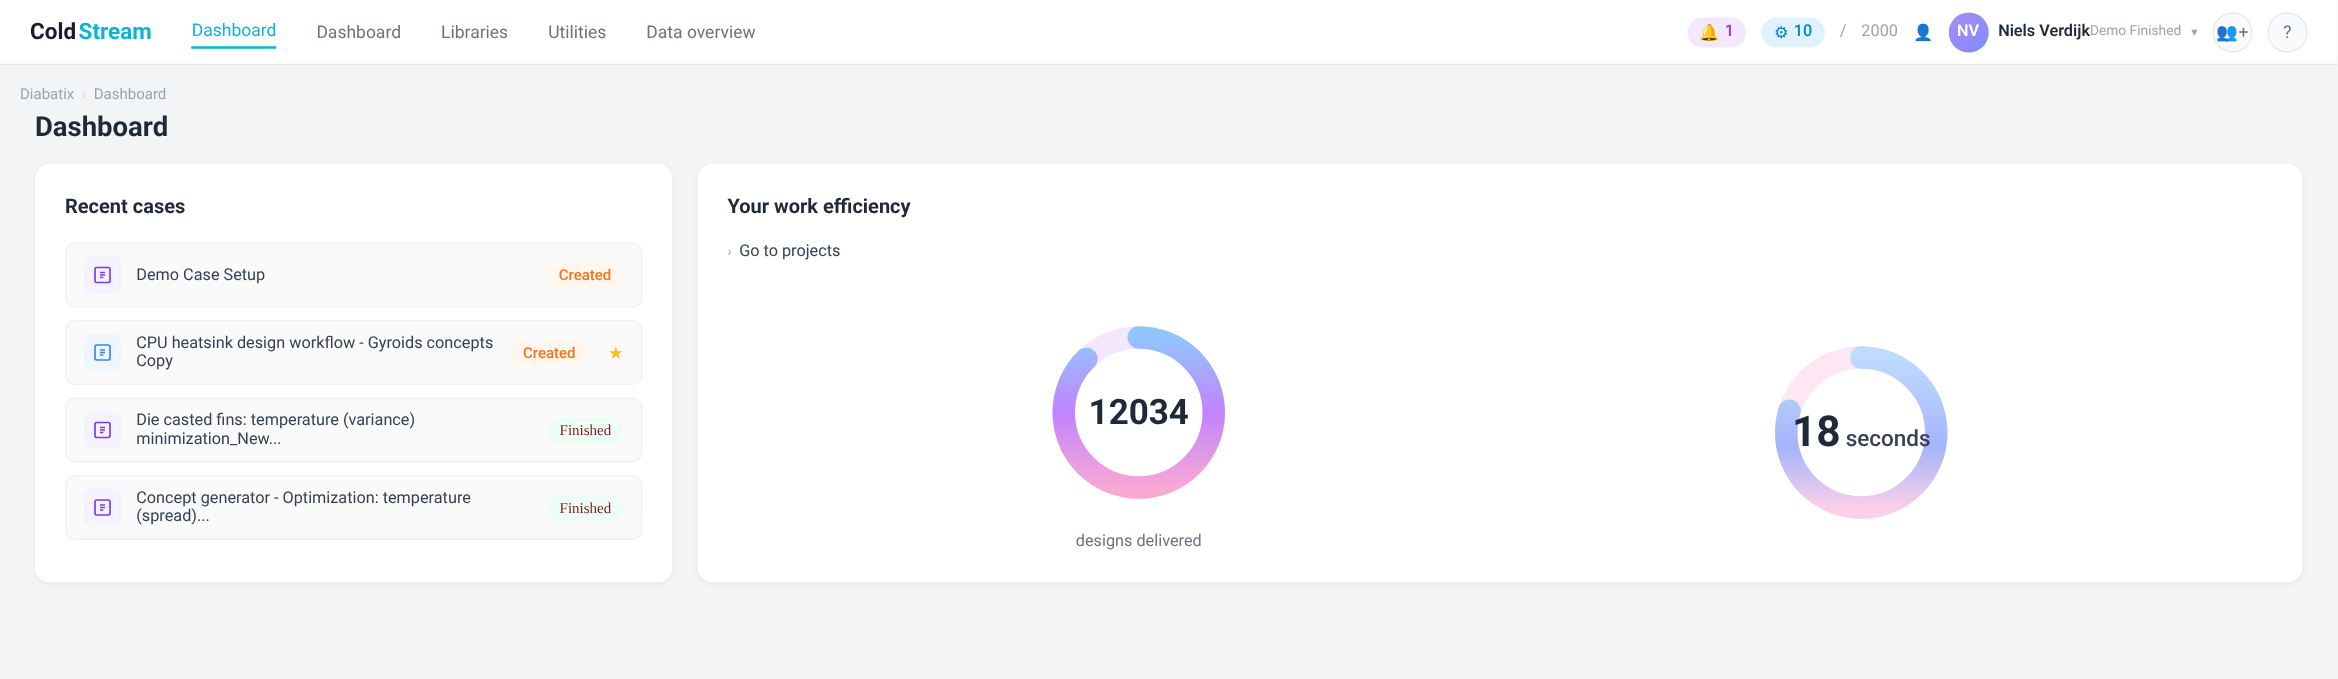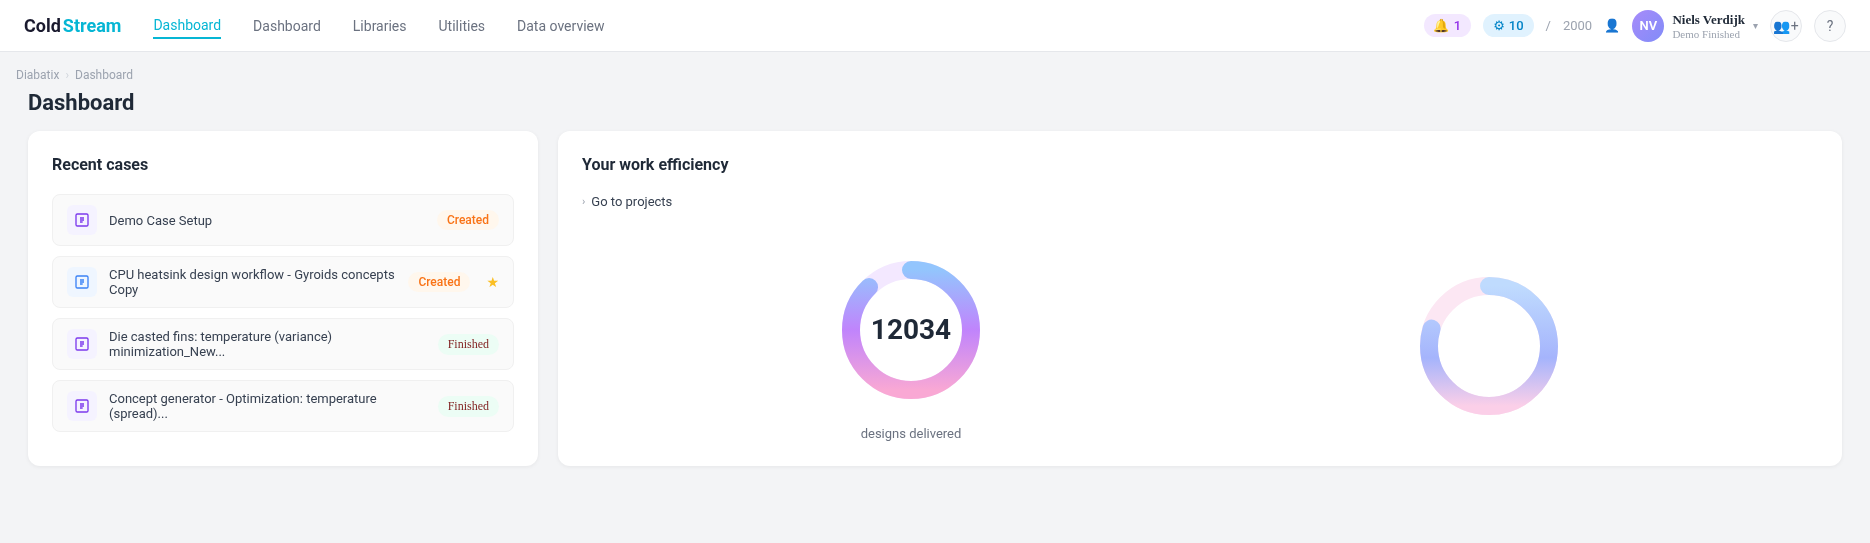--- a/index.html
+++ b/index.html
@@ -88,21 +88,21 @@
       border-radius: 50%;
       background: linear-gradient(135deg, #a78bfa, #818cf8);
       display: flex;
       align-items: center;
       justify-content: center;
       color: white;
       font-size: 13px;
       font-weight: 600;
       overflow: hidden;
     }
-    .user-info { display: flex; flex-direction: column; font-family: Liberation Serif, serif; }
+    .user-info { display: flex; flex-direction: row; }
     .user-name { font-size: 13px; font-weight: 600; color: #1f2937; }
     .user-company { font-size: 11px; color: #9ca3af; }
     .header-icon-btn {
       width: 32px;
       height: 32px;
       border-radius: 50%;
       background: #f9fafb;
       border: 1px solid #e5e7eb;
       display: flex;
       align-items: center;
@@ -437,18 +437,24 @@
             <circle cx="80" cy="80" r="60" fill="none" stroke="#fce7f3" stroke-width="18"></circle>
             <circle cx="80" cy="80" r="60" fill="none" stroke="url(#grad2)" stroke-width="18" stroke-dasharray="300 78" stroke-linecap="round"></circle>
             <defs>
               <linearGradient id="grad2" x1="0%" y1="0%" x2="100%" y2="0%">
                 <stop offset="0%" style="stop-color:#fbcfe8;stop-opacity:1"></stop>
                 <stop offset="40%" style="stop-color:#a5b4fc;stop-opacity:1"></stop>
                 <stop offset="100%" style="stop-color:#bfdbfe;stop-opacity:1"></stop>
               </linearGradient>
             </defs>
           </svg>
+          <div class="donut-center">
+            <div style="display:flex;align-items:baseline;gap:4px;">
+              <span class="donut-number-lg">18</span>
+              <span class="donut-number-sm">seconds</span>
+            </div>
+          </div>
         </div>
       </div>
     </div>
   </div>
 
 </div>
 
 </body></html>

